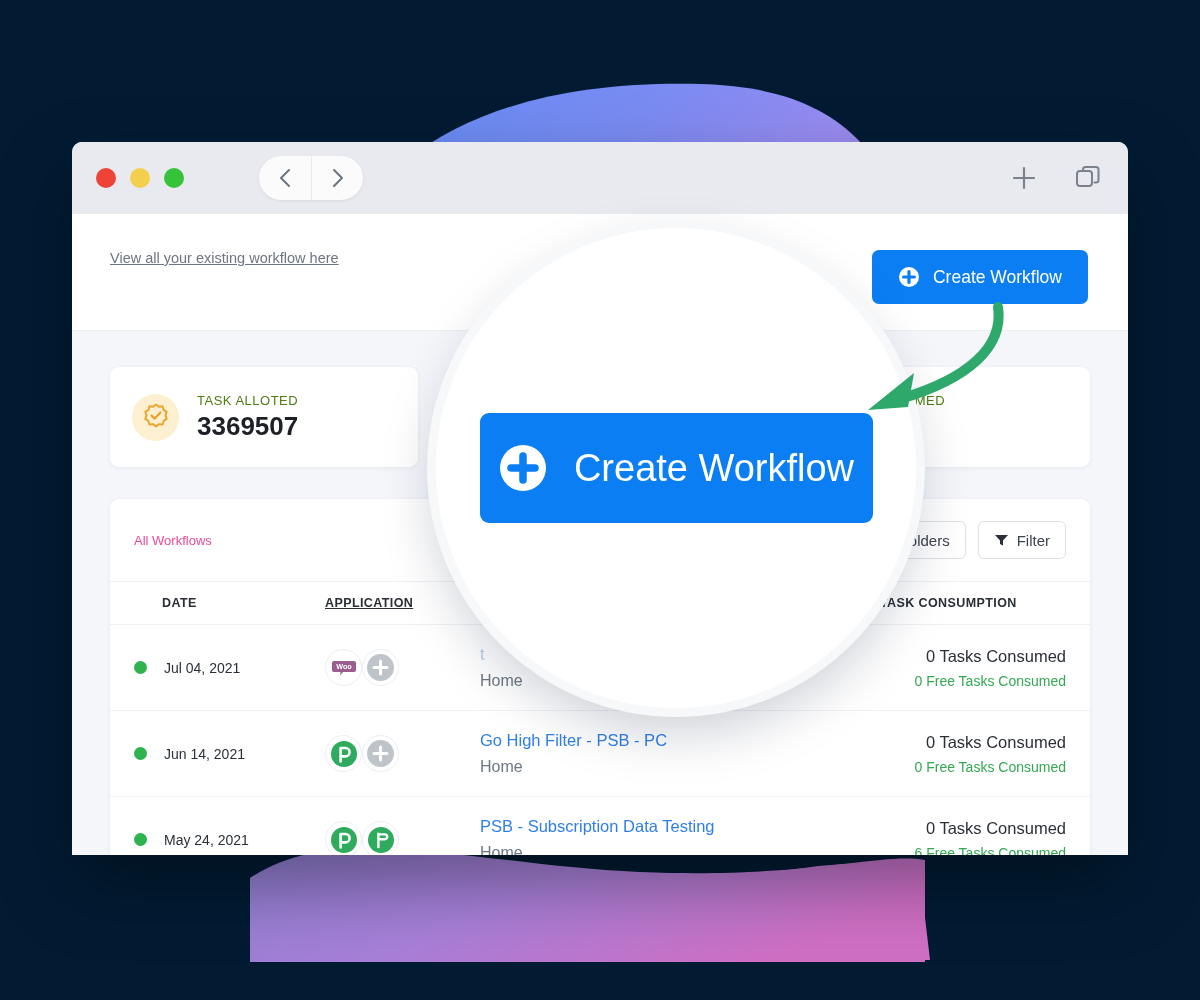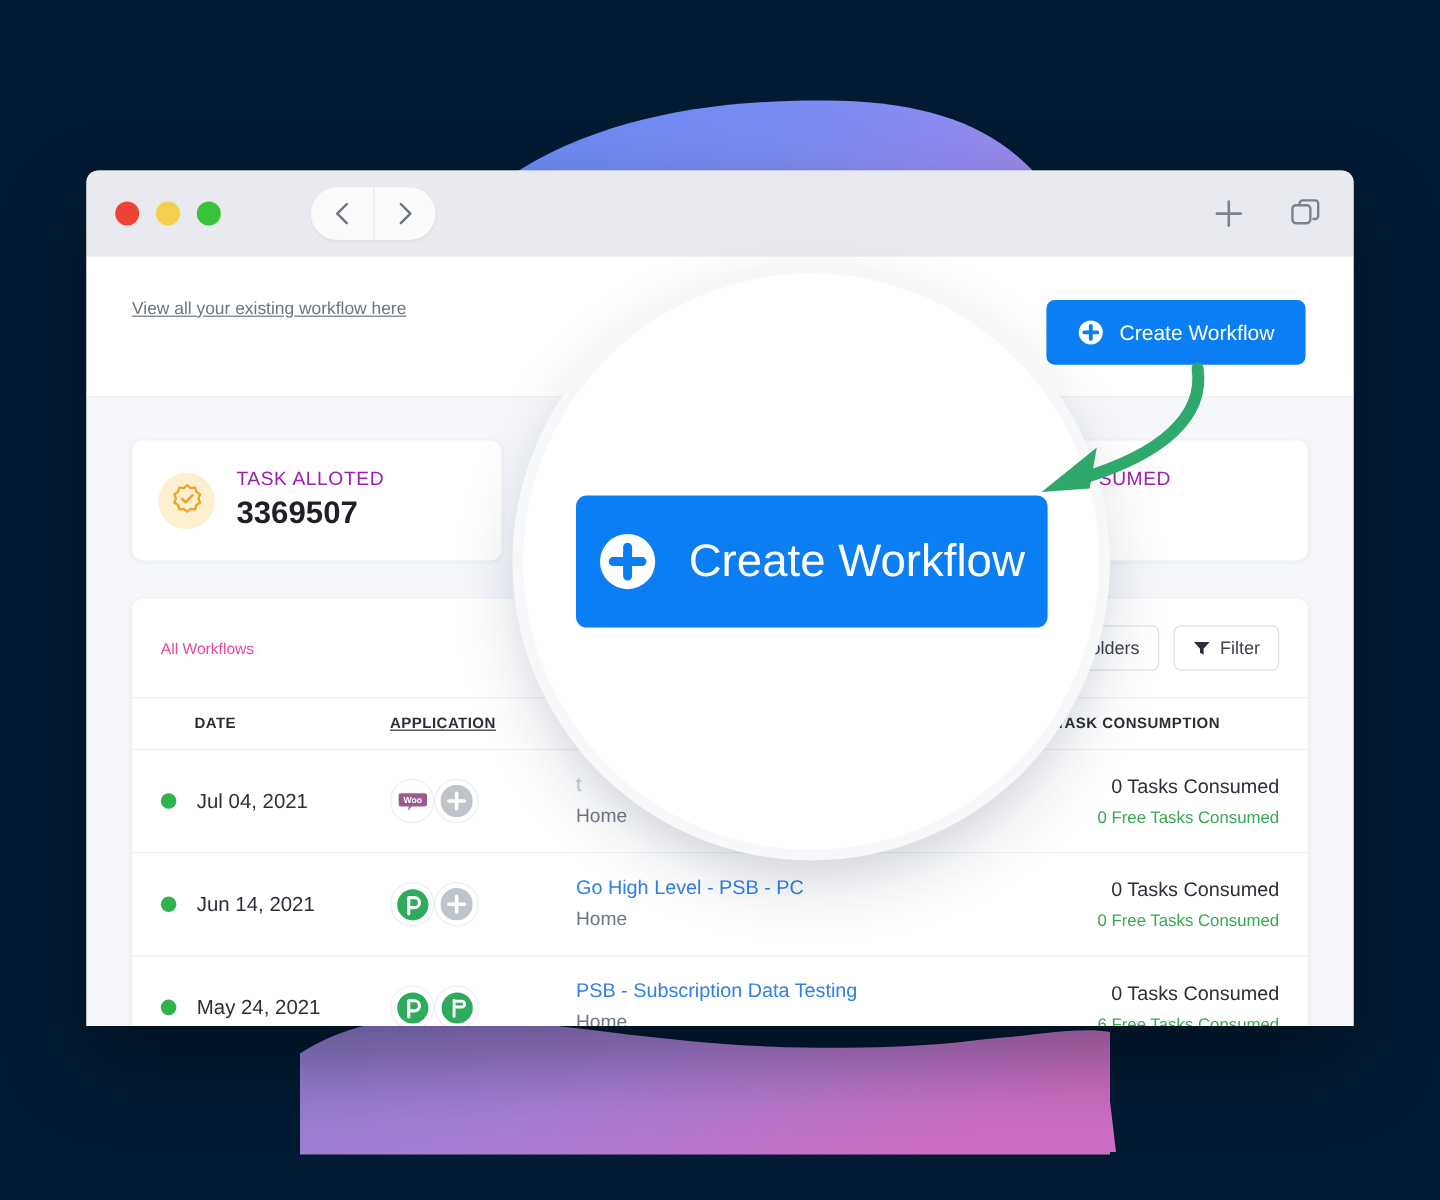--- a/index.html
+++ b/index.html
@@ -137,23 +137,23 @@
     box-shadow: 0 1px 4px rgba(25,40,70,0.07);
   }
   .stat-icon {
     width: 47px; height: 47px;
     border-radius: 50%;
     background: #fdf0d0;
     display: flex; align-items: center; justify-content: center;
     flex: 0 0 auto;
   }
   .stat-label {
-    font-size: 16px;
+    font-size: 13px;
     letter-spacing: 0.5px;
-    color: #a21caf;
+    color: #4d7c0f;
     text-transform: uppercase;
   }
   .stat-value {
     font-size: 26px;
     font-weight: 700;
     color: #1d2127;
     margin-top: 3px;
   }
 
   
@@ -209,21 +209,21 @@
   }
   .col-date { width: 215px; padding-left: 24px !important; }
   .col-app  { width: 155px; text-decoration: underline; }
   .col-name { }
   .col-task { width: 210px; text-align: right; padding-right: 24px !important; }
 
   th.col-date { padding-left: 52px !important; }
 
   .date-cell { display: flex; align-items: center; gap: 17px; }
   .status-dot { width: 13px; height: 13px; border-radius: 50%; background: #2eb34e; flex: 0 0 auto; }
-  .date-text { font-size: 17px; color: #2b3038; }
+  .date-text { font-size: 14px; color: #2b3038; }
 
   .app-icons { display: flex; align-items: center; }
   .app-icon {
     width: 37px; height: 37px;
     border-radius: 50%;
     background: #fff;
     border: 1px solid #eceef2;
     display: flex; align-items: center; justify-content: center;
     overflow: hidden;
   }
@@ -462,21 +462,21 @@
                 </span>
                 <span class="app-icon">
                   <svg width="27" height="27" viewBox="0 0 27 27">
                     <circle cx="13.5" cy="13.5" r="13.5" fill="#bfc4ca"></circle>
                     <path d="M13.5 7 V20 M7 13.5 H20" stroke="#ffffff" stroke-width="3" stroke-linecap="round"></path>
                   </svg>
                 </span>
               </div>
             </td>
             <td class="col-name">
-              <div class="wf-name">Go High Level - PSB - PC</div>
+              <div class="wf-name">Go High Filter - PSB - PC</div>
               <div class="wf-folder">Home</div>
             </td>
             <td class="col-task">
               <div class="task-main">0 Tasks Consumed</div>
               <div class="task-free">0 Free Tasks Consumed</div>
             </td>
           </tr>
 
           <tr>
             <td class="col-date">

